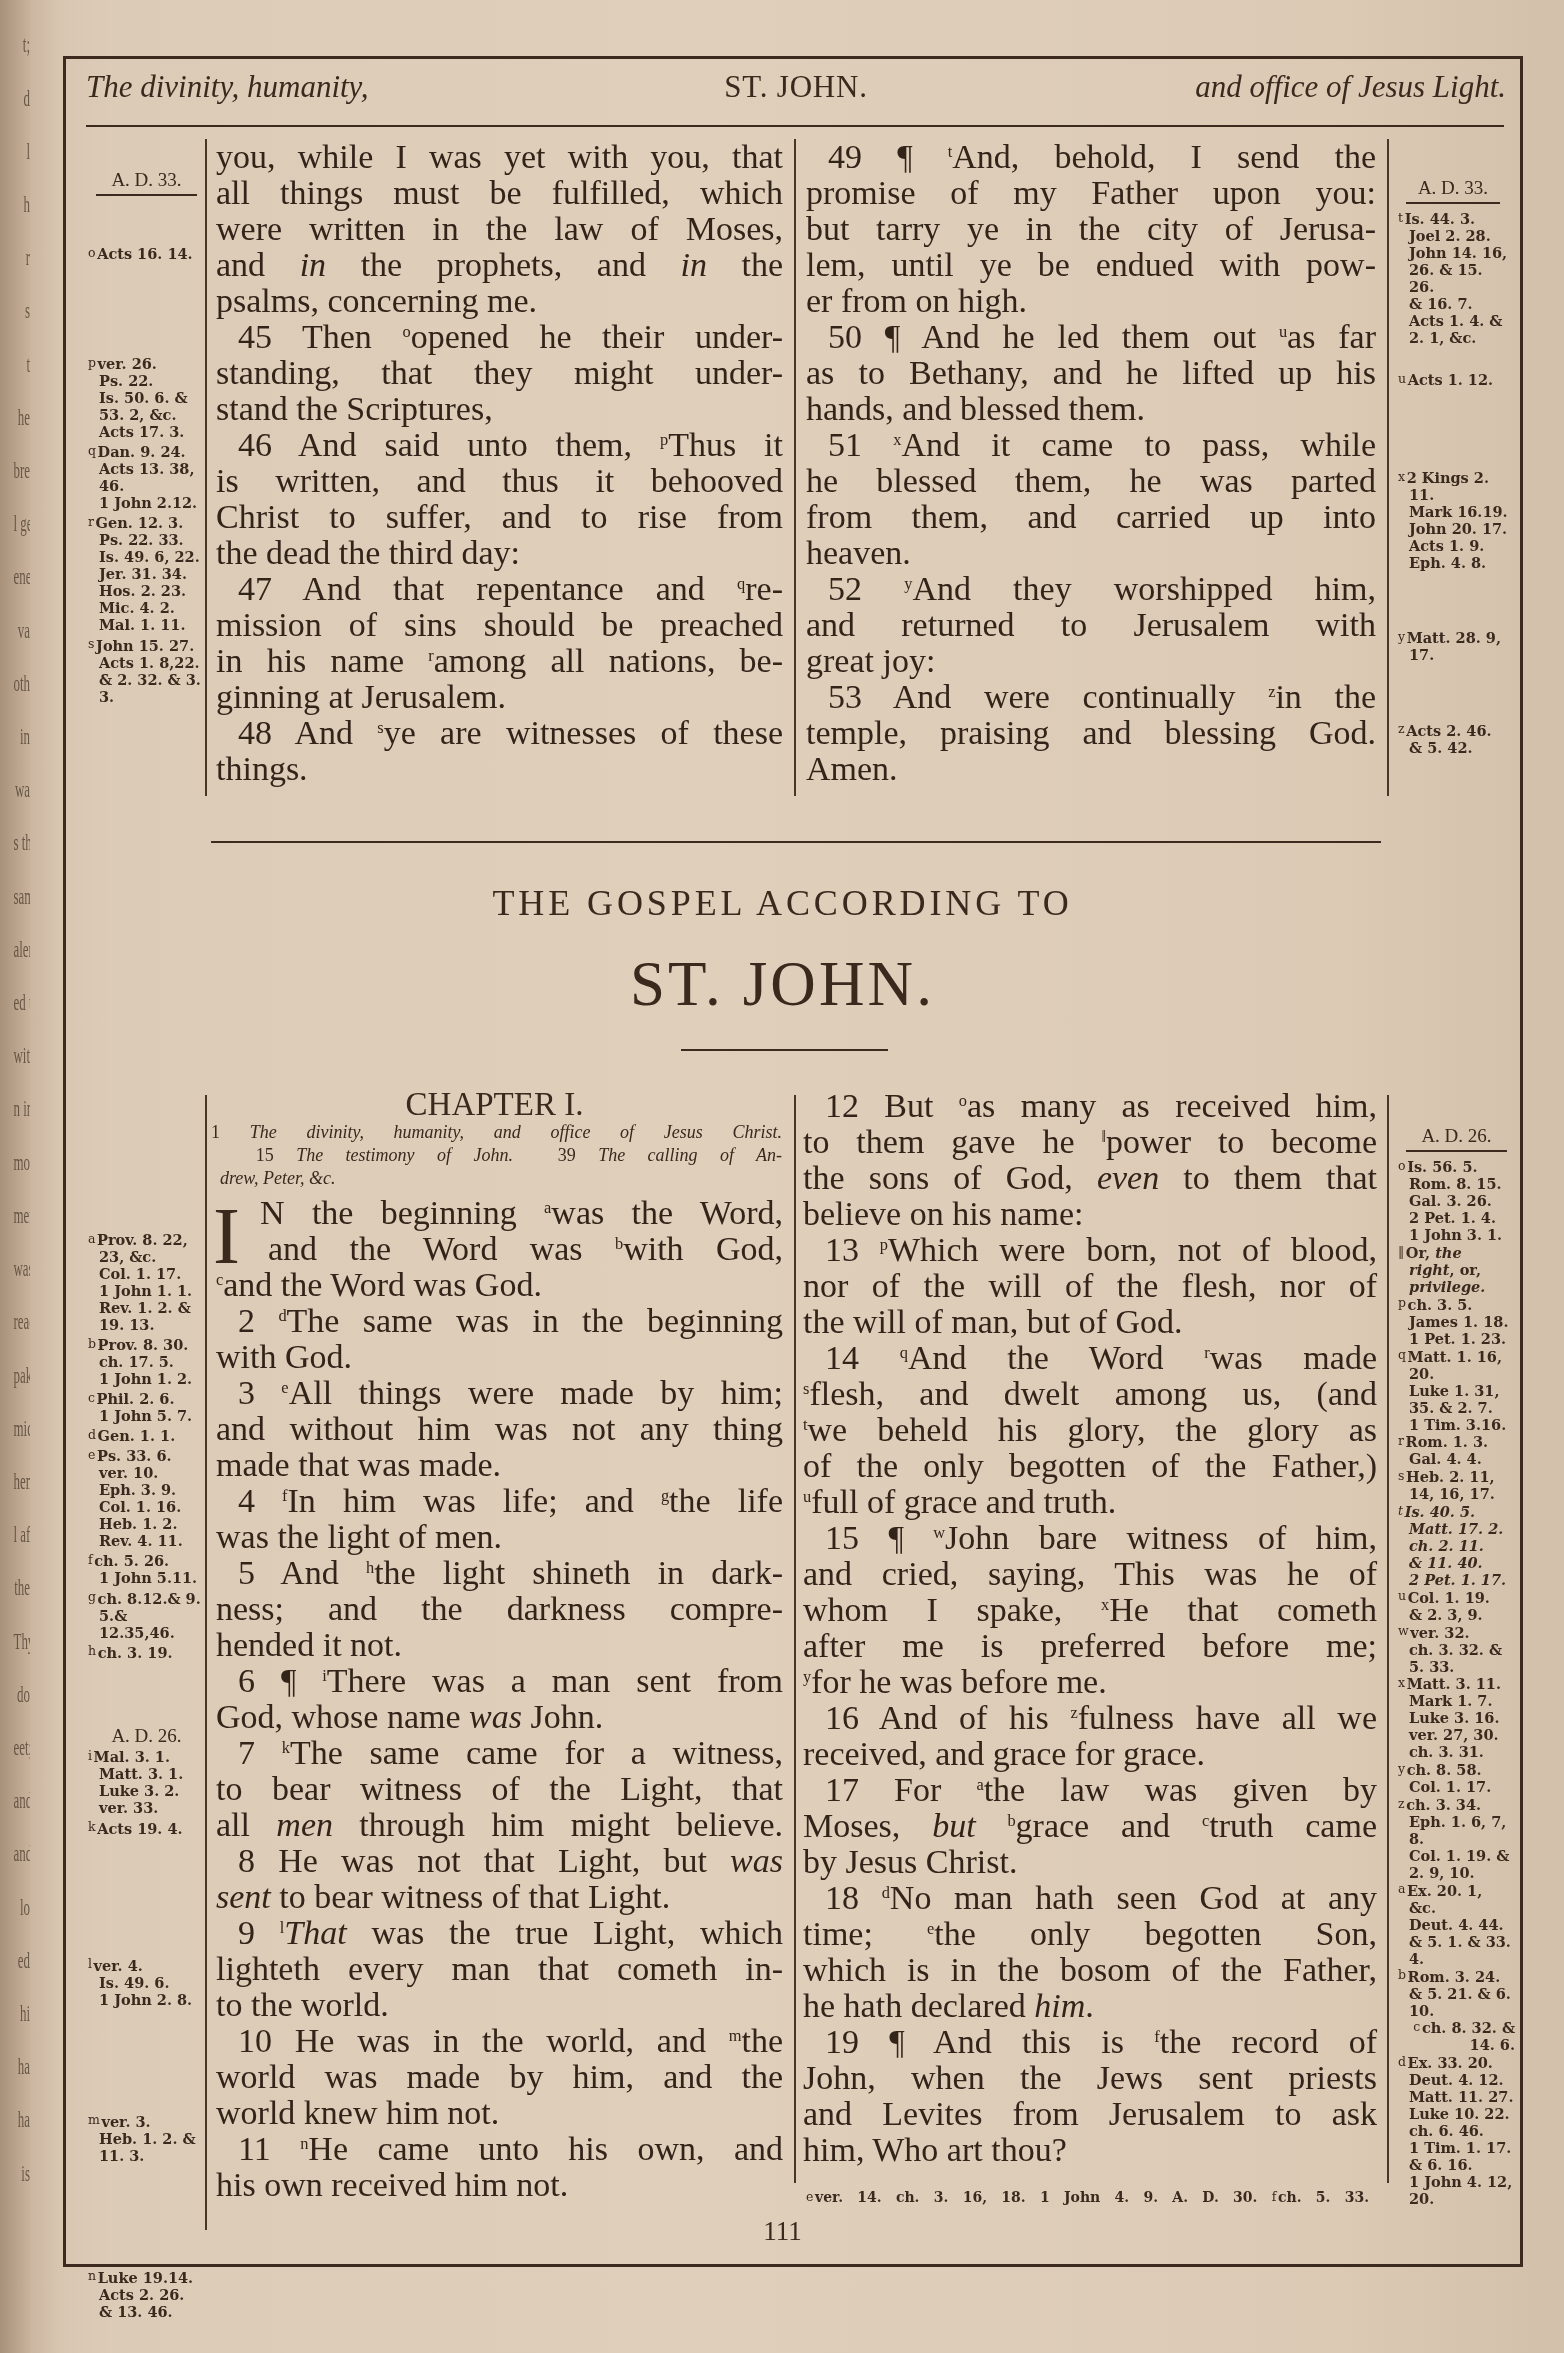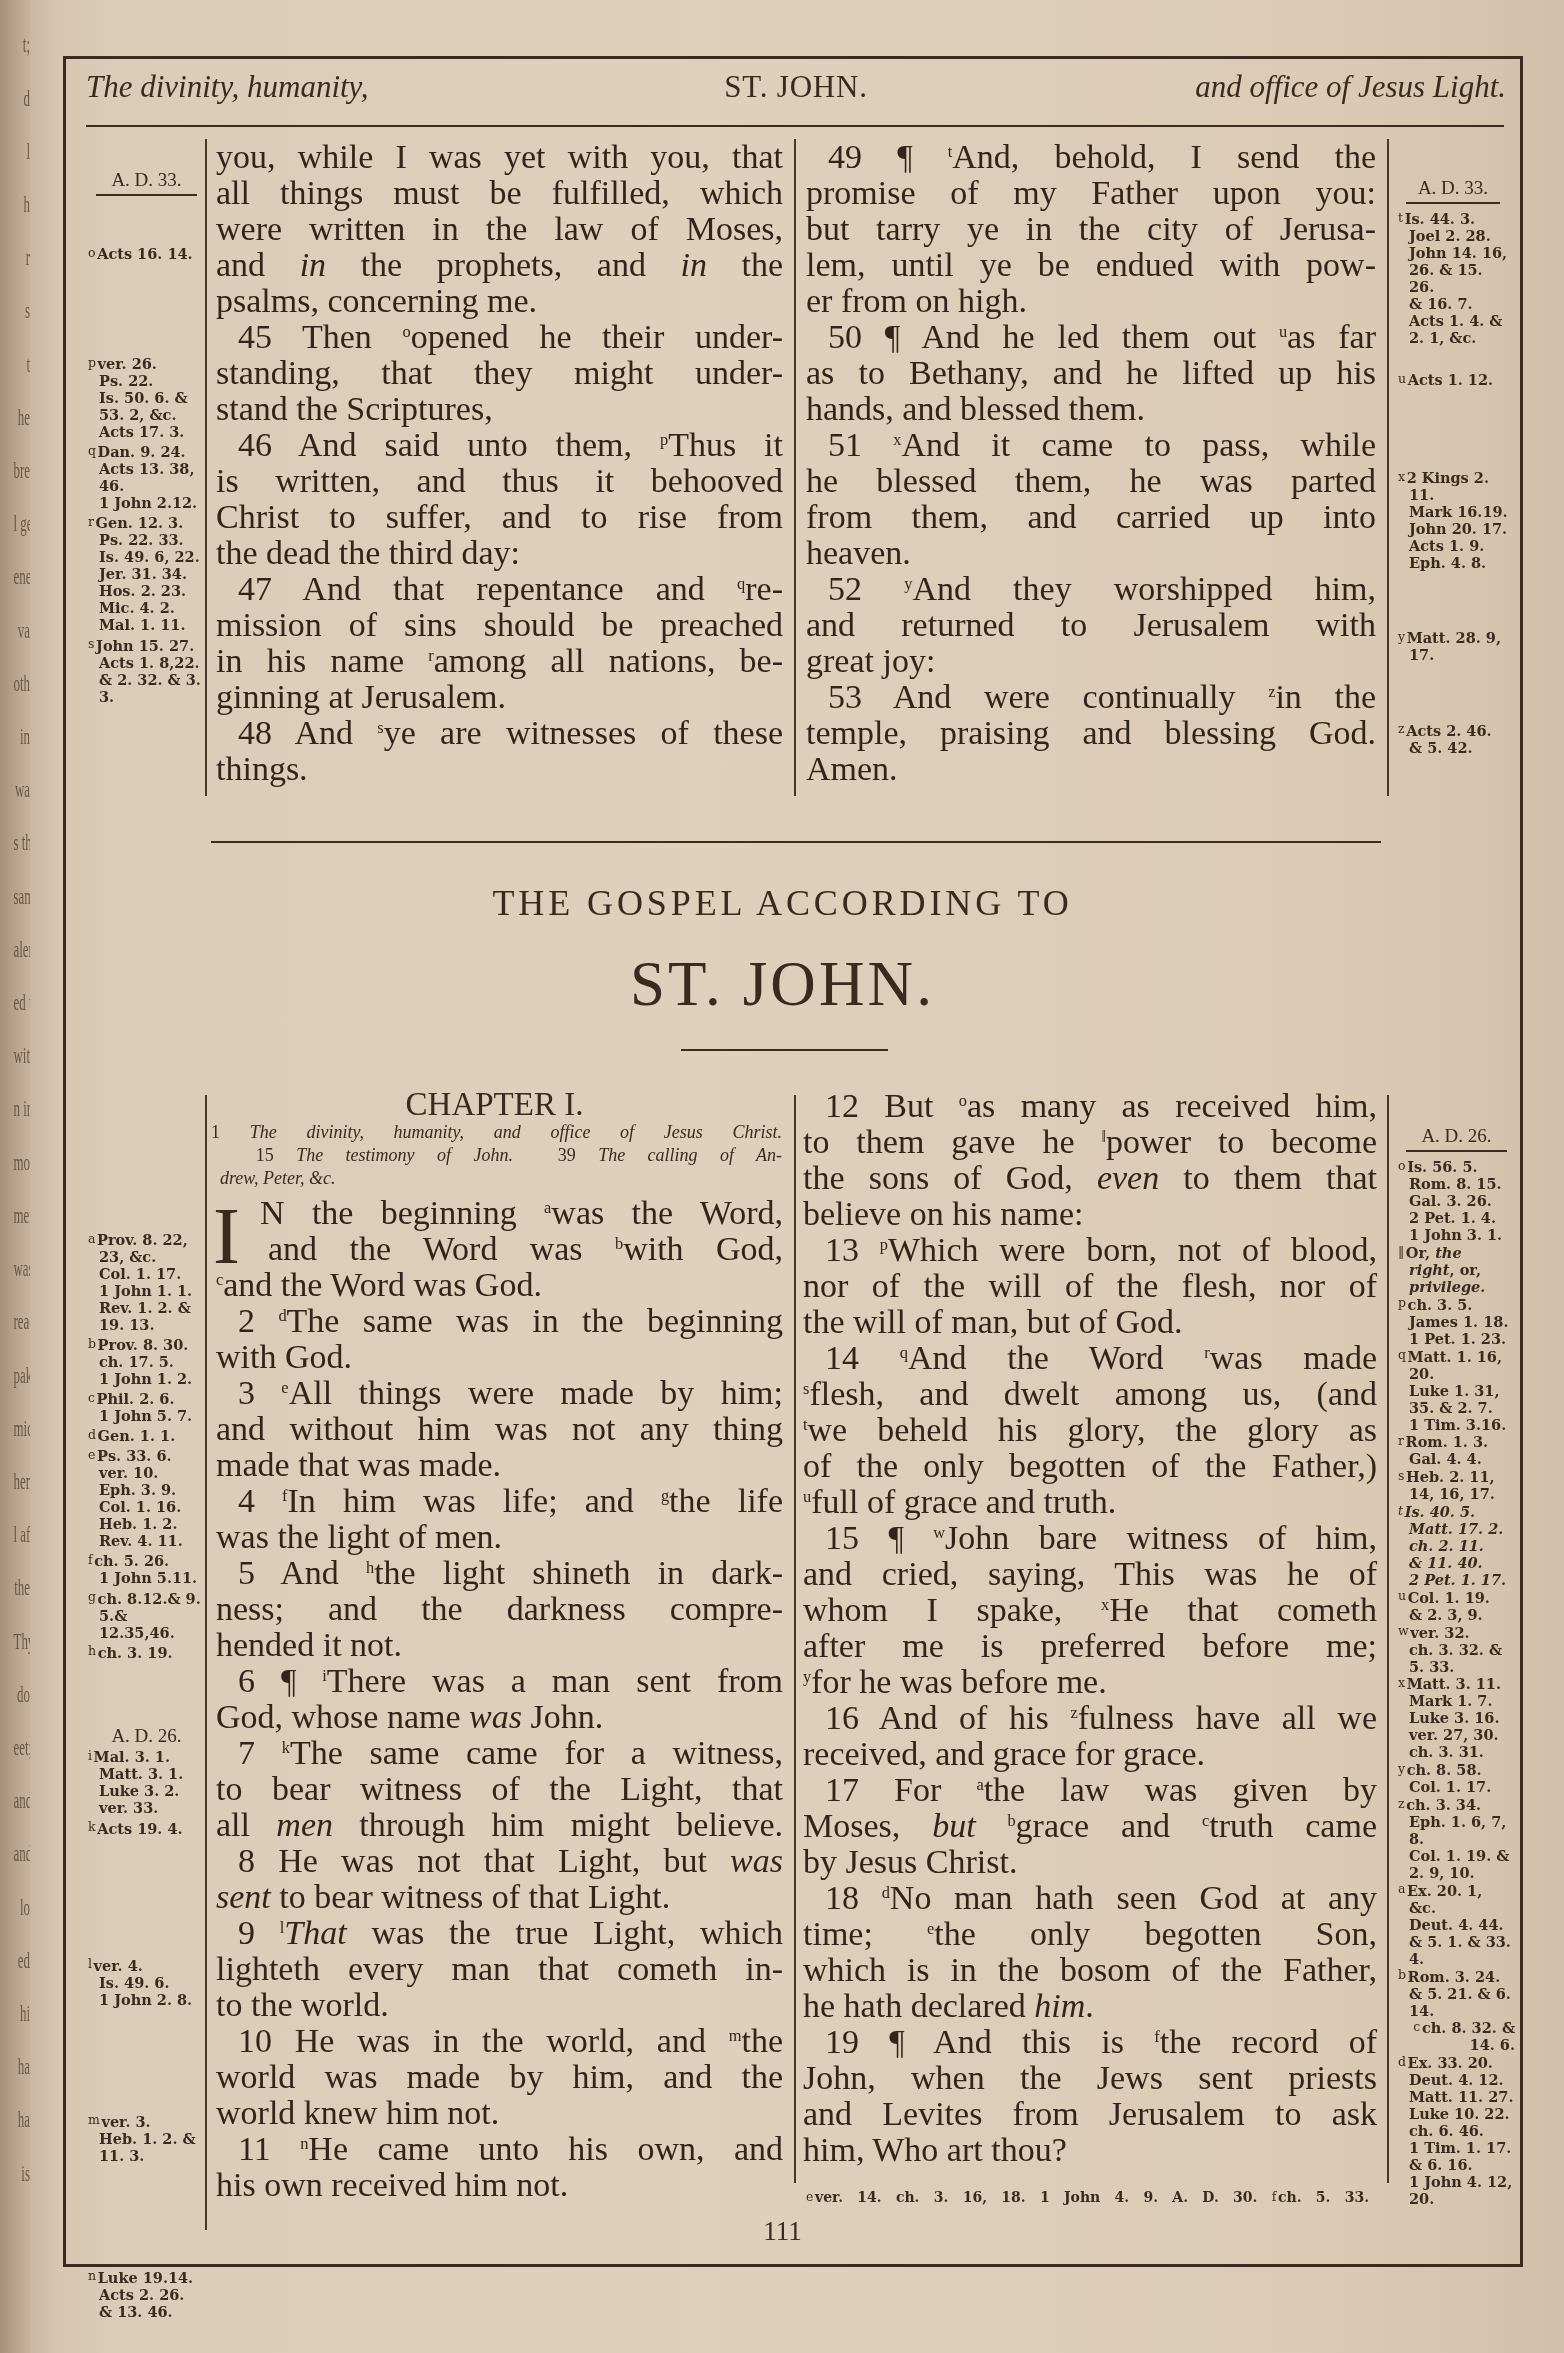--- a/index.html
+++ b/index.html
@@ -450,21 +450,21 @@
       <div class="note" style="margin-bottom: 0.8px;">
         <span class="ln first"><sup class="m">a</sup>Ex. 20. 1,</span>
         <span class="ln">&amp;c.</span>
         <span class="ln">Deut. 4. 44.</span>
         <span class="ln">&amp; 5. 1. &amp; 33.</span>
         <span class="ln">4.</span>
       </div>
       <div class="note" style="margin-bottom: 0.8px;">
         <span class="ln first"><sup class="m">b</sup>Rom. 3. 24.</span>
         <span class="ln">&amp; 5. 21. &amp; 6.</span>
-        <span class="ln">14.</span>
+        <span class="ln">10.</span>
       </div>
       <div class="note" style="margin-bottom: 0.8px; text-align: right;">
         <span class="ln first"><sup class="m">c</sup>ch. 8. 32. &amp;</span>
         <span class="ln">14. 6.</span>
       </div>
       <div class="note" style="margin-bottom: 0.8px;">
         <span class="ln first"><sup class="m">d</sup>Ex. 33. 20.</span>
         <span class="ln">Deut. 4. 12.</span>
         <span class="ln">Matt. 11. 27.</span>
         <span class="ln">Luke 10. 22.</span>

